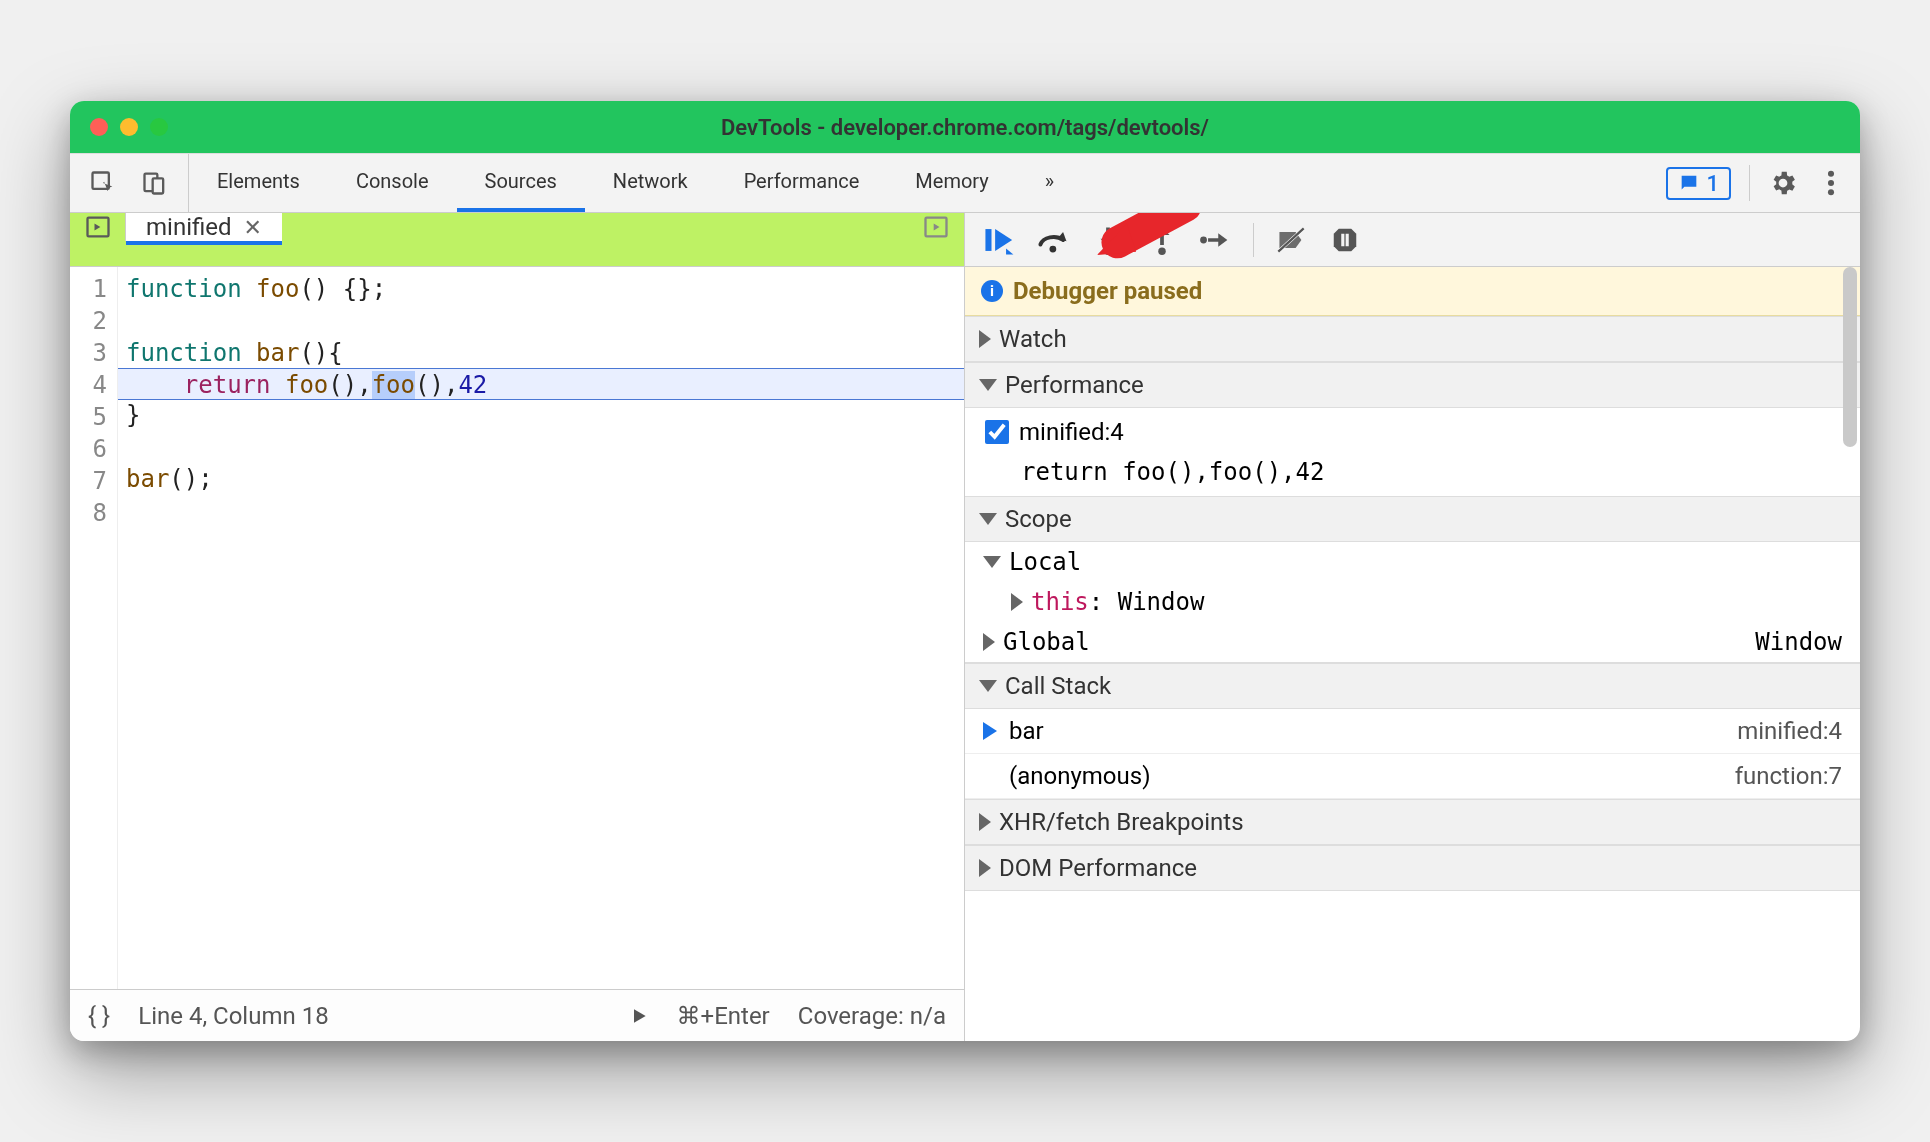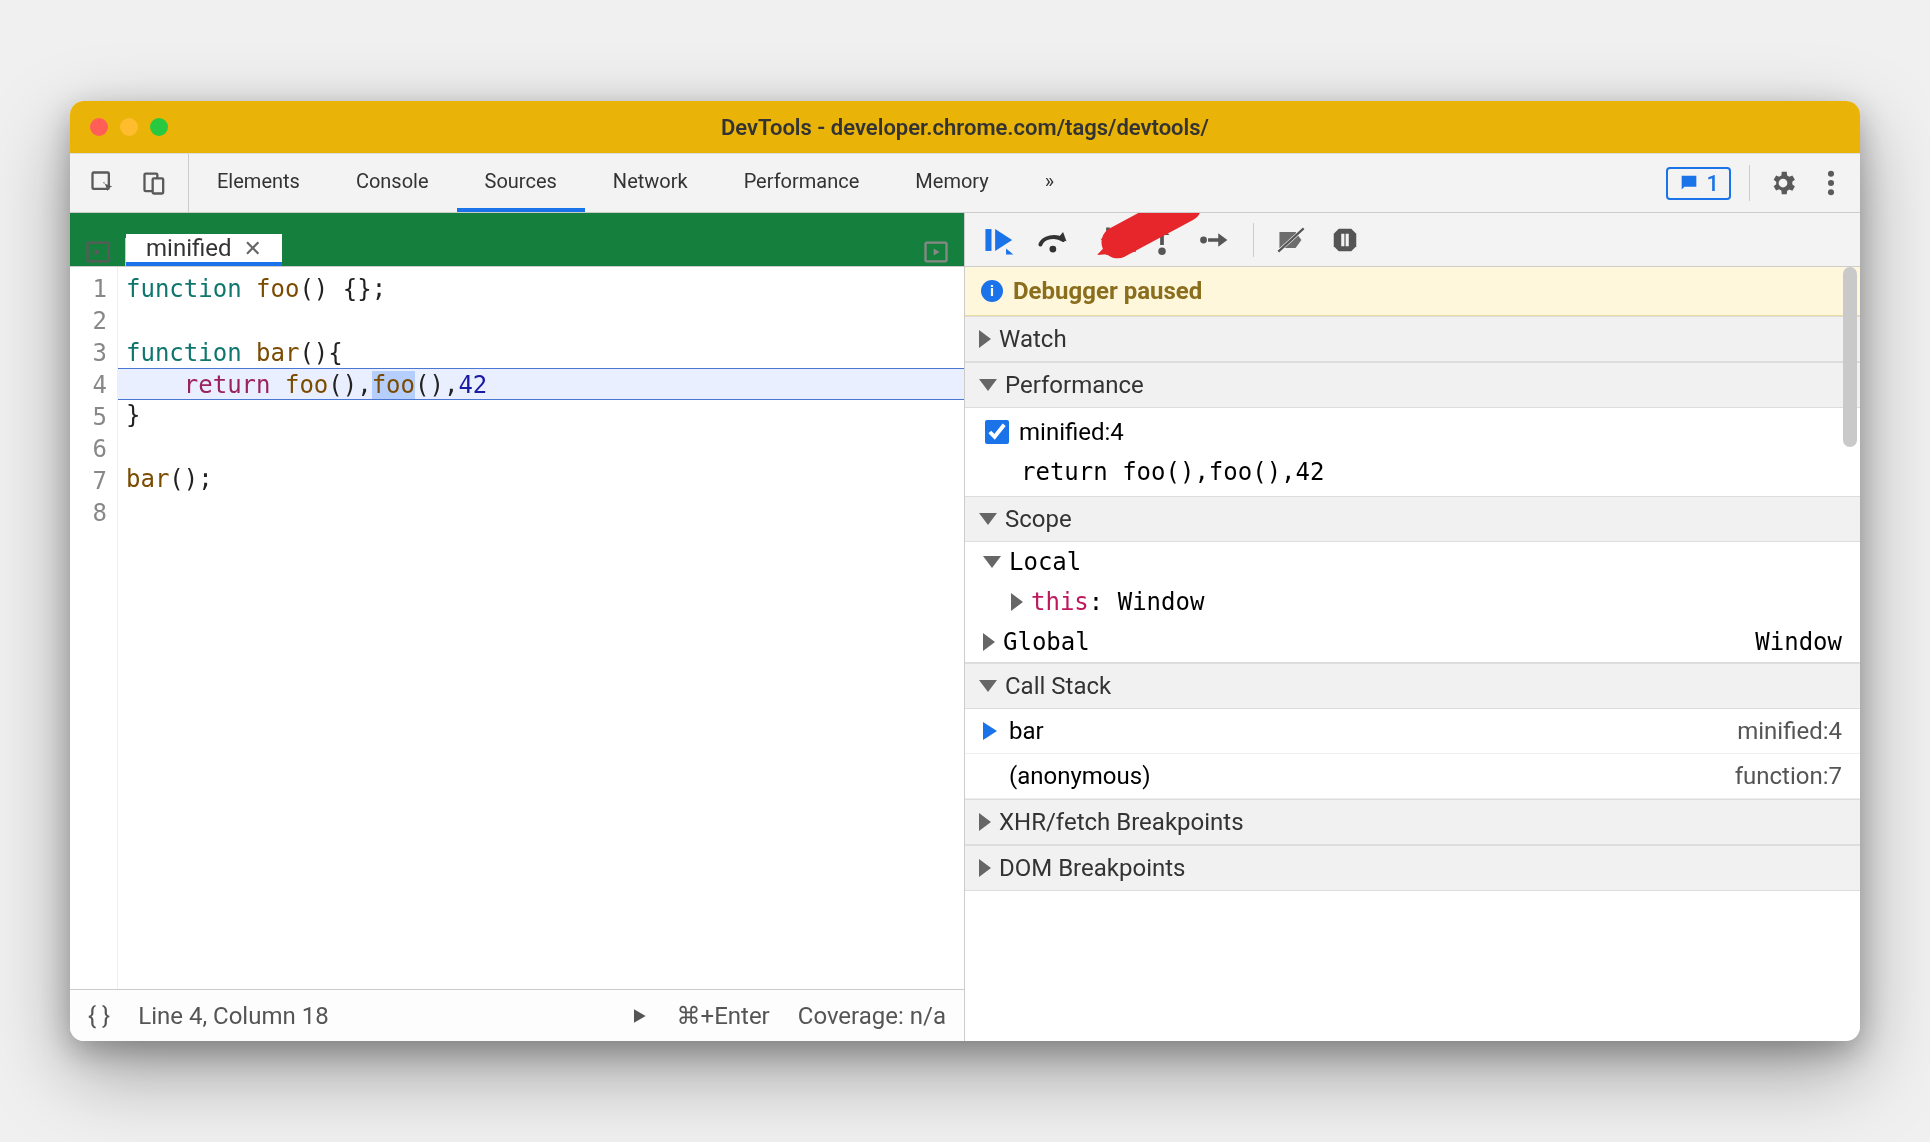--- a/index.html
+++ b/index.html
@@ -22,21 +22,21 @@
     display: flex;
     flex-direction: column;
     position: relative;
   }
   
   .titlebar {
     height: 52px;
     display: flex;
     align-items: center;
     padding: 0 20px;
-    background: #eab308;
+    background: #22c55e;
     position: relative;
   }
   .traffic { display: flex; gap: 12px; }
   .traffic span { width: 18px; height: 18px; border-radius: 50%; display: inline-block; }
   .tl-close { background: #ff5f57; }
   .tl-min { background: #febc2e; }
   .tl-max { background: #28c840; }
   .title {
     position: absolute; left: 0; right: 0; text-align: center;
     font-size: 22px; font-weight: 600; color: #333;
@@ -68,21 +68,21 @@
     display: flex; align-items: center; gap: 6px; font-weight: 500;
   }
   .divider-v { width: 1px; background: #ccc; height: 36px; }
   
   .body { flex: 1; display: flex; min-height: 0; }
   .source-pane { width: 50%; display: flex; flex-direction: column; border-right: 1px solid #ccc; }
   .debug-pane  { width: 50%; display: flex; flex-direction: column; overflow-y:auto; position:relative;}
   
   .src-tabbar {
     height: 54px; border-bottom: 1px solid #ccc;
-    display: flex; align-items: flex-end; background:#15803d;
+    display: flex; align-items: flex-start; background:#bef264;
   }
   .src-tabbar .leftico { width: 56px; display:flex;align-items:center;justify-content:center;border-right:1px solid #ccc;}
   .src-tab {
     padding: 0 20px; display: flex; align-items: center; gap: 12px;
     font-size: 24px; color: #333; border-bottom: 4px solid #1a73e8;
     background:#fff;
   }
   .src-tab .close { font-size: 22px; color: #666; }
   .src-tabbar .flex { flex:1; }
   .src-tabbar .rightico { width: 56px; display:flex;align-items:center;justify-content:center;}
@@ -395,18 +395,18 @@
           <span class="loc">function:7</span>
         </div>
       </div>
 
       <div class="section-head">
         <span class="tri right"></span>
         <span>XHR/fetch Breakpoints</span>
       </div>
       <div class="section-head">
         <span class="tri right"></span>
-        <span>DOM Breakpoints</span>
+        <span>DOM Performance</span>
       </div>
     </div>
 
   </div>
 </div>
 
 </body></html>

